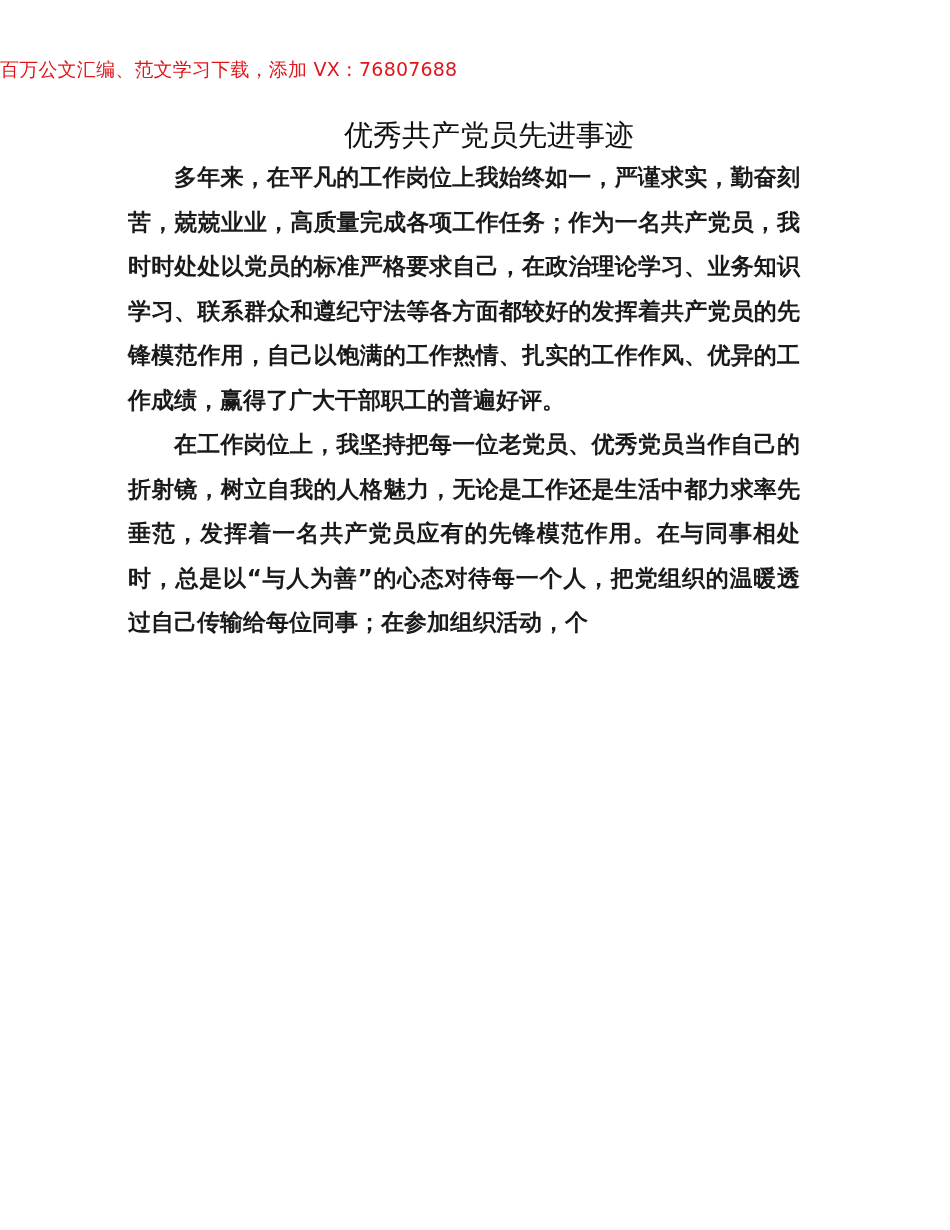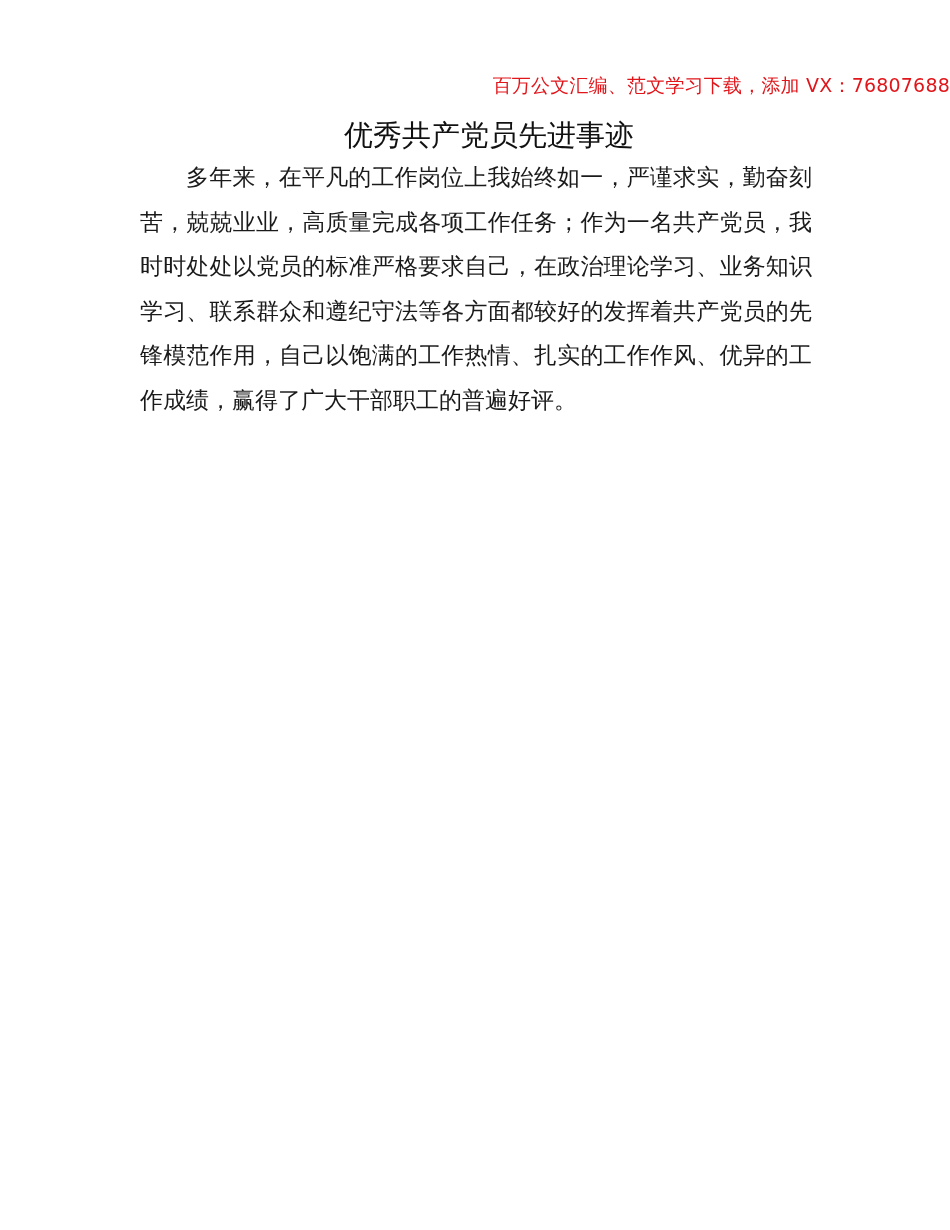--- a/index.html
+++ b/index.html
@@ -1,28 +1,29 @@
 <!DOCTYPE html>
 <html><head>
 <meta charset="utf-8">
 <style>
   html, body { margin: 0; padding: 0; background: #ffffff; }
   body { width: 950px; height: 1230px; position: relative; overflow: hidden;
          font-family: "DejaVu Sans", "Liberation Sans", sans-serif; color: #1a1a1a; }
-  .header { position: absolute; top: 54px; left: 0; width: 950px; text-align: right;
-            color: #e0161b; font-size: 19px; line-height: 30px; letter-spacing: 0.2px; margin-top: 16px; }
+  .header { position: absolute; top: 54px; left: 0; width: 950px; text-align: left;
+            color: #e0161b; font-size: 19px; line-height: 30px; letter-spacing: 0.2px; }
   .title { position: absolute; top: 112px; left: 14px; width: 950px; text-align: center;
            font-size: 29px; line-height: 46px; color: #111; }
-  .body { position: absolute; top: 155px; left: 140px; width: 672px; font-size: 23px;
-          line-height: 44.5px; text-align: justify; text-justify: inter-character; }
+  .body { position: absolute; top: 155px; left: 128px; width: 672px; font-size: 23px;
+          line-height: 44.5px; text-align: justify; text-justify: inter-character; font-weight: bold; }
   .para { margin: 0 0 0 0; text-indent: 2em; }
   .heading { margin: 9px 0 9px 0; text-indent: 2em; }
 </style>
 </head>
 <body>
 
 <div class="header">百万公文汇编、范文学习下载，添加 VX：76807688</div>
 
 <div class="title">优秀共产党员先进事迹</div>
 
 <div class="body">
   <p class="para">多年来，在平凡的工作岗位上我始终如一，严谨求实，勤奋刻苦，兢兢业业，高质量完成各项工作任务；作为一名共产党员，我时时处处以党员的标准严格要求自己，在政治理论学习、业务知识学习、联系群众和遵纪守法等各方面都较好的发挥着共产党员的先锋模范作用，自己以饱满的工作热情、扎实的工作作风、优异的工作成绩，赢得了广大干部职工的普遍好评。</p>
+  <p class="para">在工作岗位上，我坚持把每一位老党员、优秀党员当作自己的折射镜，树立自我的人格魅力，无论是工作还是生活中都力求率先垂范，发挥着一名共产党员应有的先锋模范作用。在与同事相处时，总是以“与人为善”的心态对待每一个人，把党组织的温暖透过自己传输给每位同事；在参加组织活动，个</p>
 </div>
 
 </body></html>

